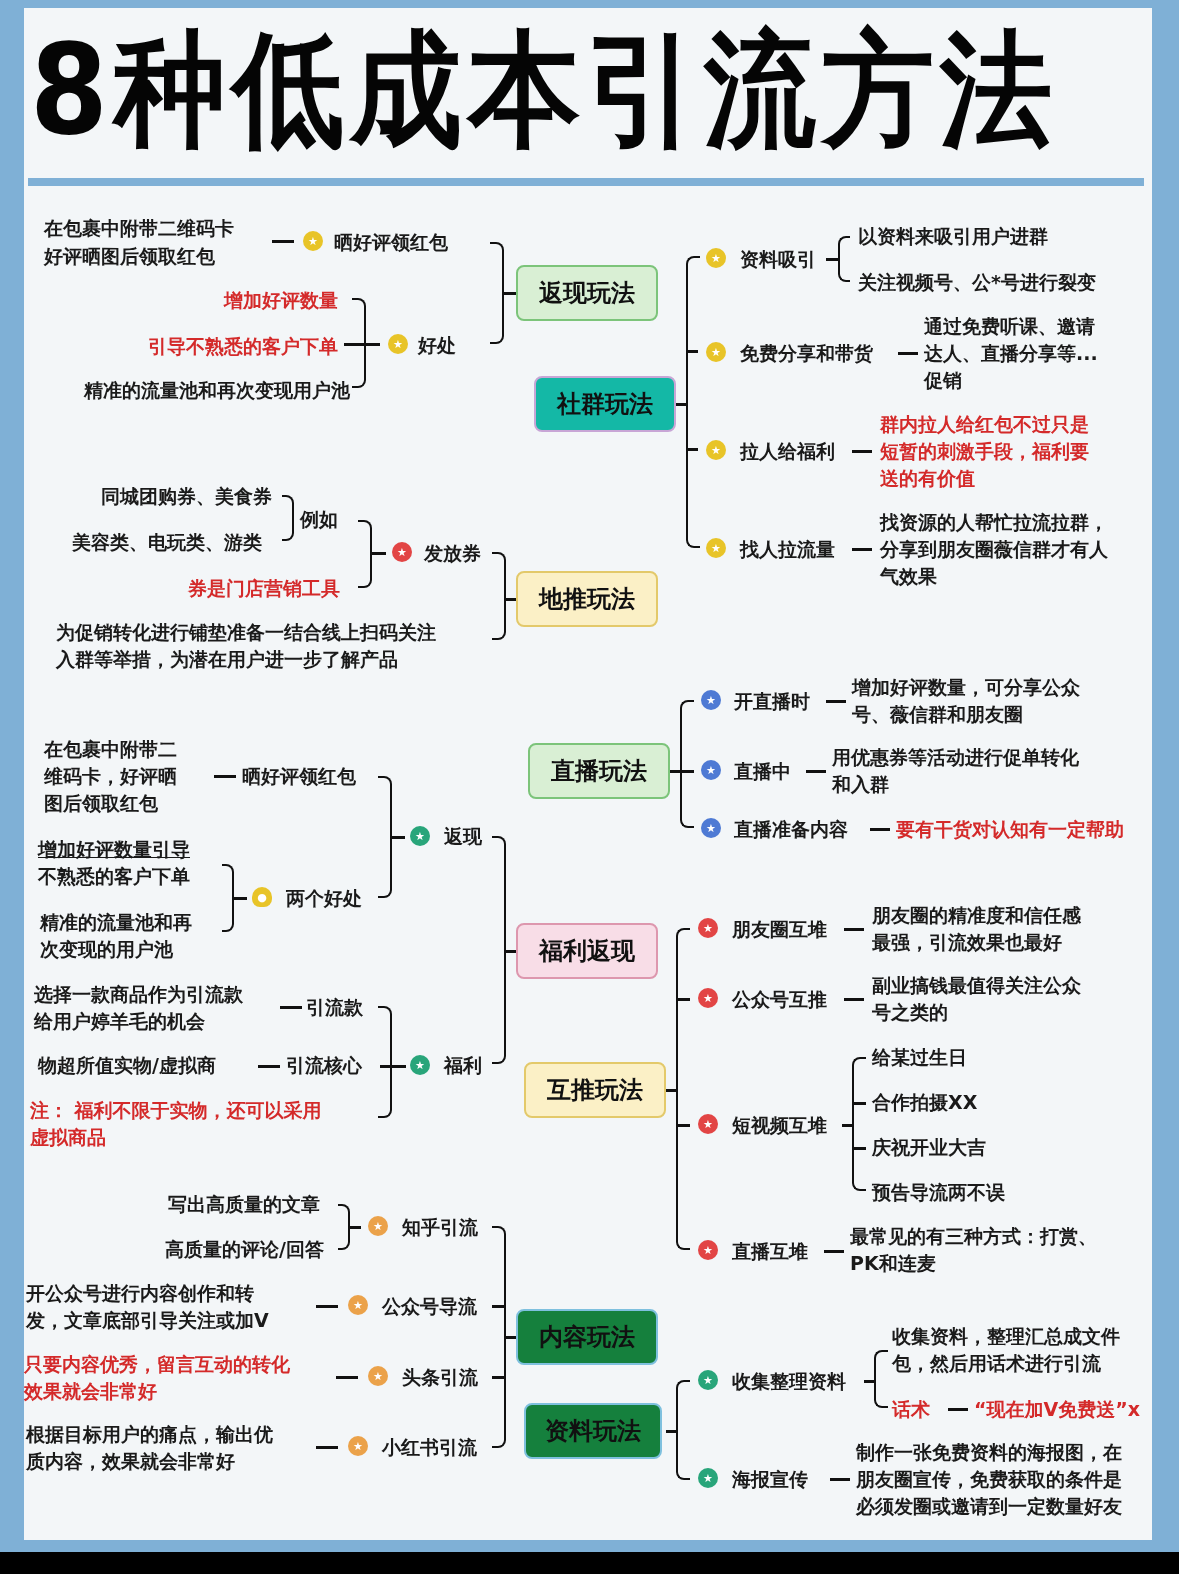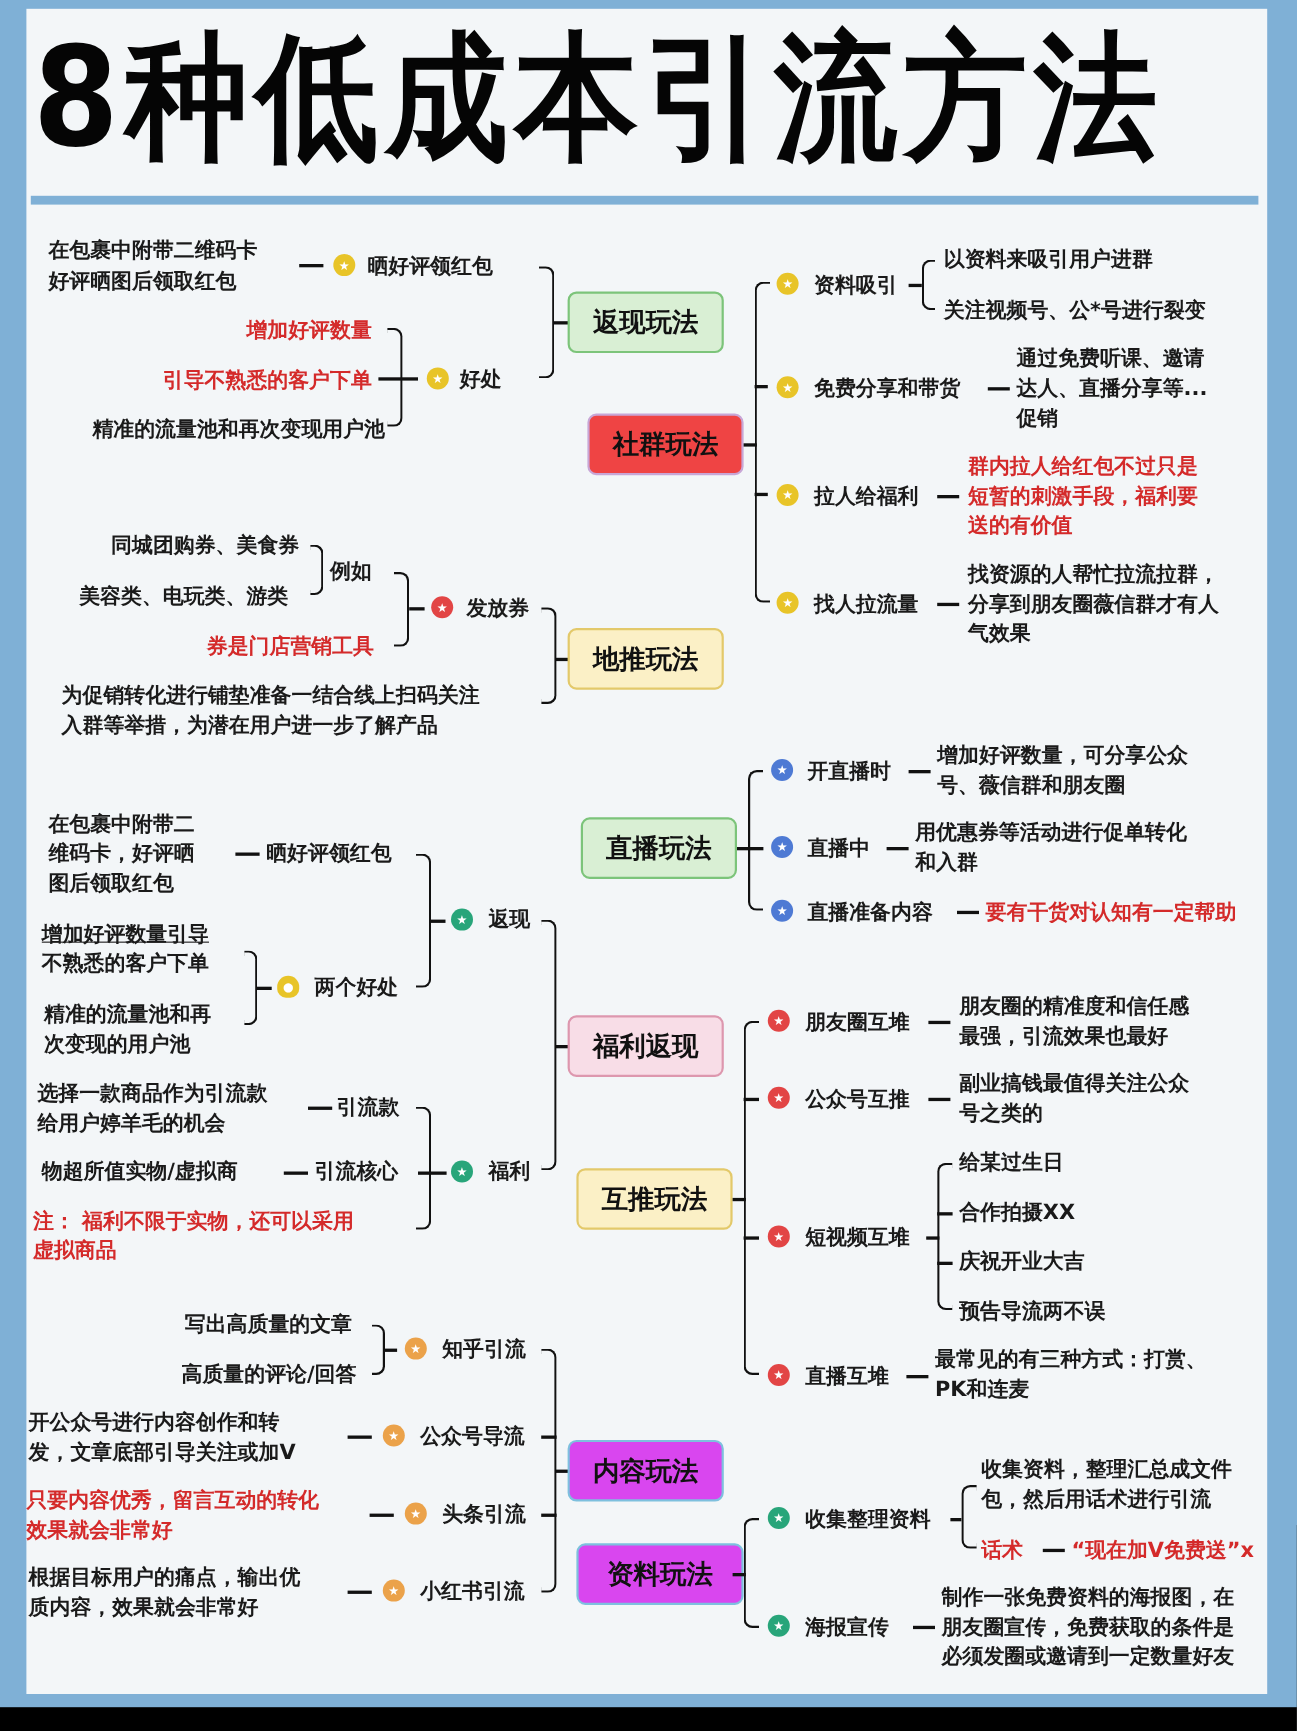--- a/index.html
+++ b/index.html
@@ -6,24 +6,24 @@
   body{width:1179px;height:1574px;background:#000;position:relative;overflow:hidden;font-family:"DejaVu Sans","Liberation Sans",sans-serif;}
   .frame{position:absolute;left:0;top:0;width:1179px;height:1552px;background:#7fb0d6;}
   .paper{position:absolute;left:24px;top:8px;width:1128px;height:1532px;background:#f3f6f8;}
   .title{position:absolute;left:30px;top:14px;width:1110px;height:150px;font-family:"DejaVu Sans","Liberation Sans",sans-serif;font-weight:900;font-size:112px;line-height:150px;letter-spacing:6px;color:#050505;white-space:nowrap;transform:scaleY(1.12);transform-origin:left center;}
   .rule{position:absolute;left:28px;top:178px;width:1116px;height:8px;background:#7fb0d6;}
   .t{position:absolute;font-size:19px;line-height:28px;color:#1a1a1a;font-weight:bold;white-space:nowrap;}
   .red{color:#d42a2a;}
   .r{text-align:right;}
   .box{position:absolute;border:2px solid;border-radius:8px;font-size:24px;font-weight:bold;color:#111;display:flex;align-items:center;justify-content:center;box-sizing:border-box;}
   .g{background:#d9efd4;border-color:#7cc47a;}
-  .p{background:#ef4444;border-color:#c8a6d6;}
+  .p{background:#14b8a6;border-color:#c8a6d6;}
   .y{background:#fbf0c6;border-color:#e3c96a;}
   .k{background:#f8dde7;border-color:#dd97ae;}
-  .b{background:#d946ef;border-color:#7ec0de;}
+  .b{background:#15803d;border-color:#7ec0de;}
   .dot{position:absolute;width:20px;height:20px;border-radius:50%;display:flex;align-items:center;justify-content:center;color:#fff;font-size:11px;line-height:1;}
   .dy{background:#e8c428;}
   .dr{background:#e24545;}
   .db{background:#4e7ad4;}
   .dg{background:#28a57a;}
   .do{background:#eba24a;}
   .ln{position:absolute;background:#111;}
   .br{position:absolute;border:2.5px solid #111;box-sizing:border-box;}
   .brL{border-right:none;border-radius:8px 0 0 8px;}
   .brR{border-left:none;border-radius:0 8px 8px 0;}
@@ -222,21 +222,21 @@
 <div class="ln" style="left:316px;top:1446px;width:22px;height:2.5px;"></div>
 <div class="dot do" style="left:348px;top:1436px;">★</div>
 <div class="t" style="left:382px;top:1433px;">小红书引流</div>
 
 <div class="br brR" style="left:492px;top:1226px;width:14px;height:222px;"></div>
 <div class="ln" style="left:492px;top:1305px;width:14px;height:2.5px;"></div>
 <div class="ln" style="left:492px;top:1376px;width:14px;height:2.5px;"></div>
 <div class="ln" style="left:505px;top:1336px;width:12px;height:2.5px;"></div>
 <div class="box b" style="left:516px;top:1309px;width:142px;height:56px;">内容玩法</div>
 
-<div class="box b" style="left:524px;top:1403px;width:152px;height:56px;">资料玩法</div>
+<div class="box b" style="left:524px;top:1403px;width:138px;height:56px;">资料玩法</div>
 <div class="ln" style="left:666px;top:1430px;width:12px;height:2.5px;"></div>
 <div class="br brL" style="left:676px;top:1380px;width:14px;height:100px;"></div>
 
 <div class="dot dg" style="left:698px;top:1370px;">★</div>
 <div class="t" style="left:732px;top:1367px;">收集整理资料</div>
 <div class="ln" style="left:864px;top:1380px;width:10px;height:2.5px;"></div>
 <div class="br brL" style="left:874px;top:1350px;width:14px;height:58px;"></div>
 <div class="t" style="left:892px;top:1322px;">收集资料，整理汇总成文件</div>
 <div class="t" style="left:892px;top:1349px;">包，然后用话术进行引流</div>
 <div class="t red" style="left:892px;top:1395px;">话术</div>

